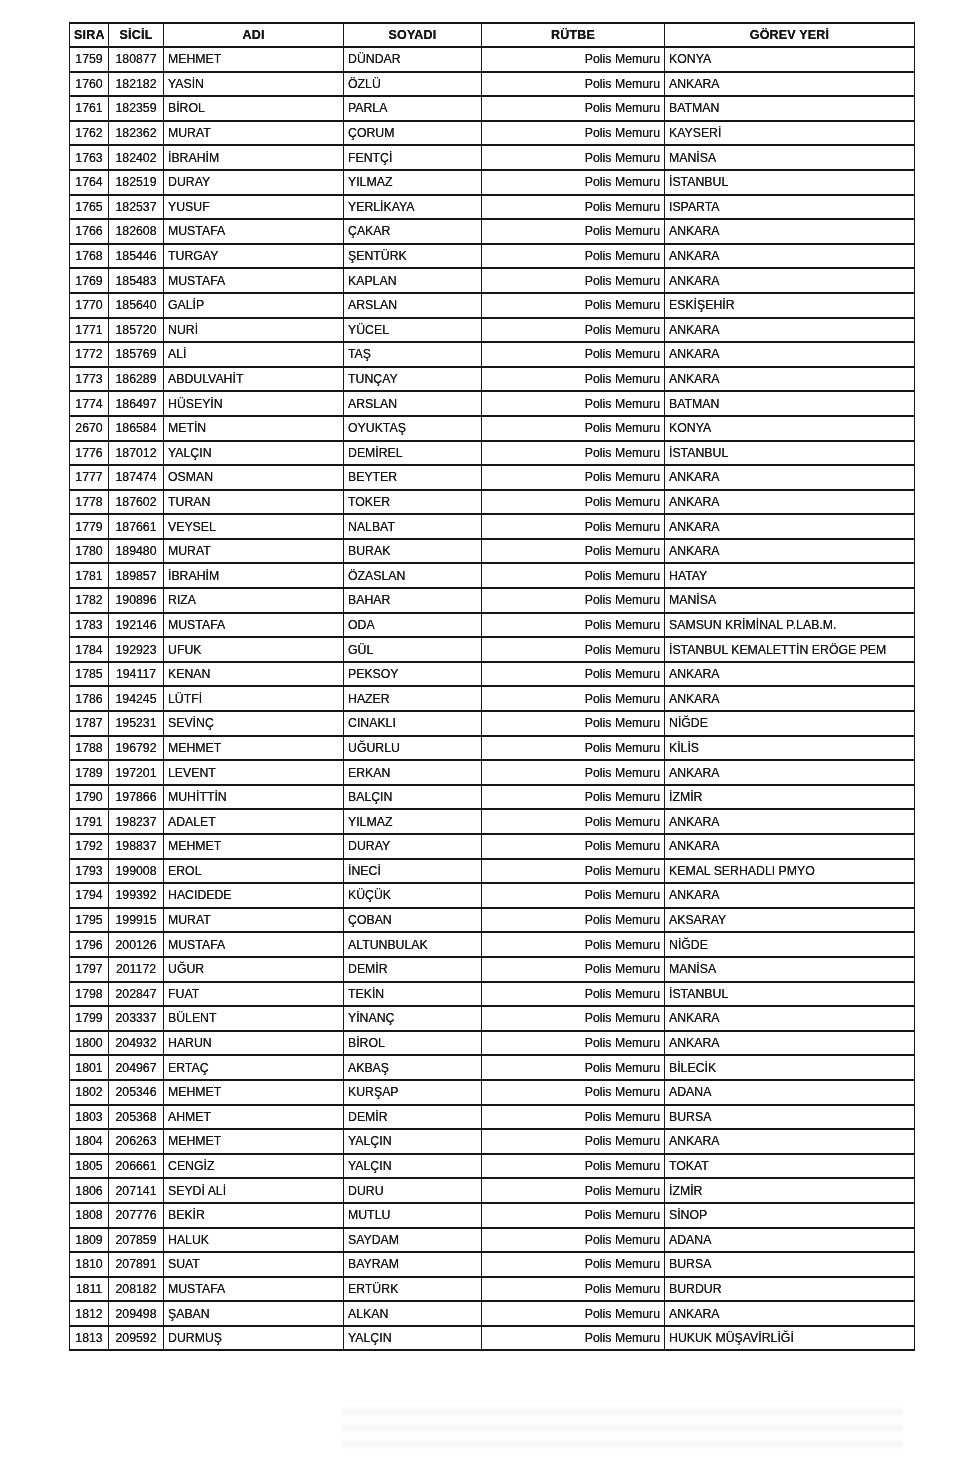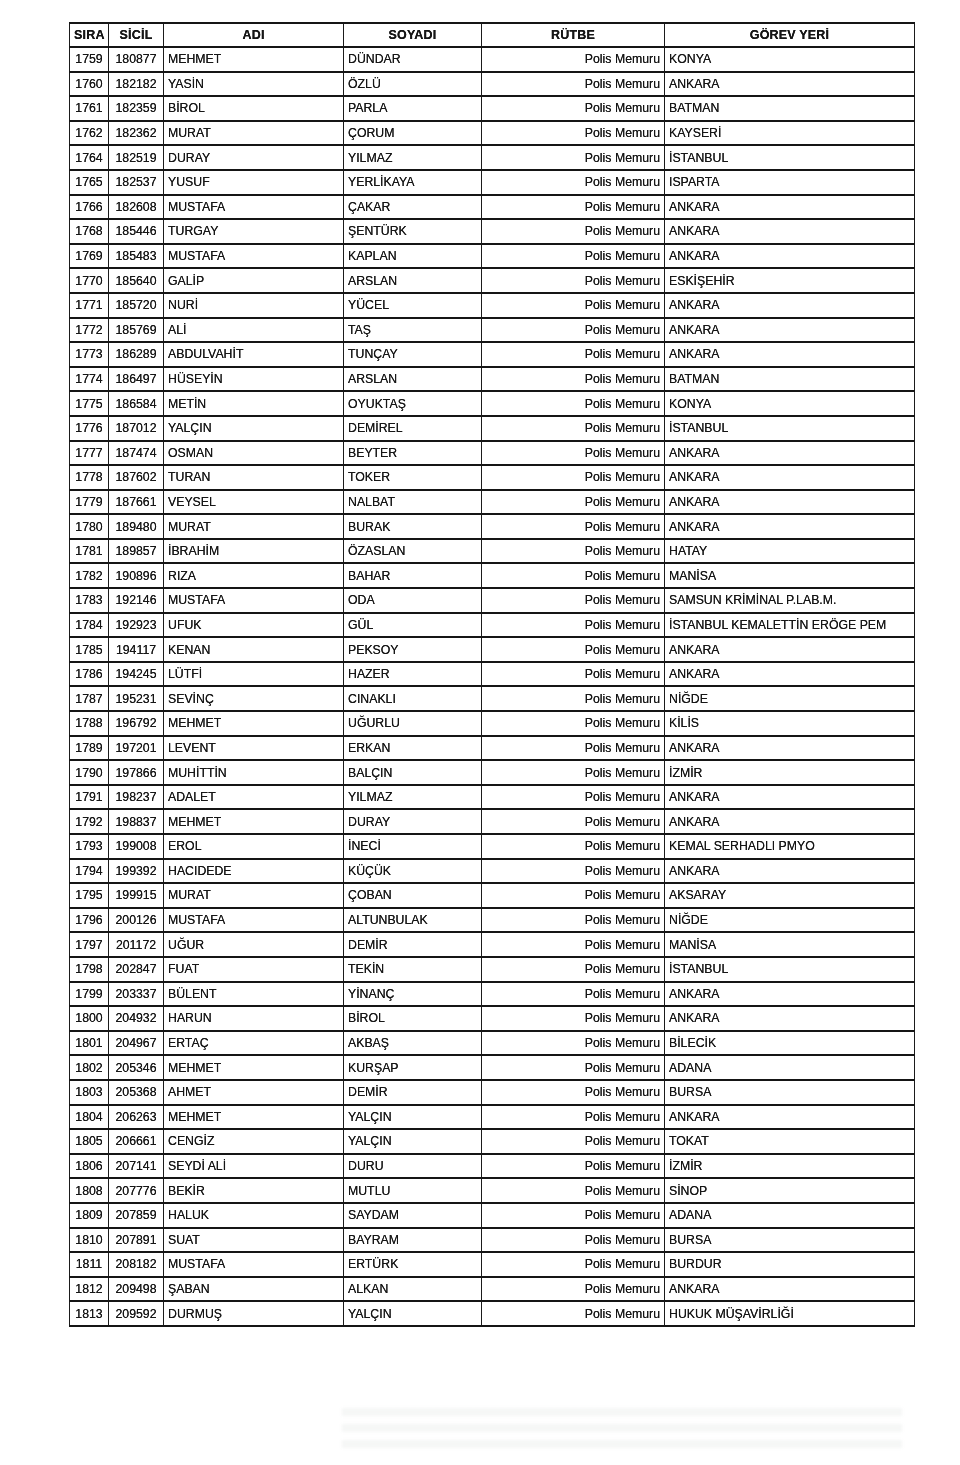--- a/index.html
+++ b/index.html
@@ -133,20 +133,28 @@
         </tr>
         <tr>
           <td class="num">1762</td>
           <td class="num">182362</td>
           <td class="txt">MURAT</td>
           <td class="txt">ÇORUM</td>
           <td class="txt rutbe">Polis Memuru</td>
           <td class="txt">KAYSERİ</td>
         </tr>
         <tr>
+          <td class="num">1763</td>
+          <td class="num">182402</td>
+          <td class="txt">İBRAHİM</td>
+          <td class="txt">FENTÇİ</td>
+          <td class="txt rutbe">Polis Memuru</td>
+          <td class="txt">MANİSA</td>
+        </tr>
+        <tr>
           <td class="num">1764</td>
           <td class="num">182519</td>
           <td class="txt">DURAY</td>
           <td class="txt">YILMAZ</td>
           <td class="txt rutbe">Polis Memuru</td>
           <td class="txt">İSTANBUL</td>
         </tr>
         <tr>
           <td class="num">1765</td>
           <td class="num">182537</td>
@@ -213,21 +221,21 @@
         </tr>
         <tr>
           <td class="num">1774</td>
           <td class="num">186497</td>
           <td class="txt">HÜSEYİN</td>
           <td class="txt">ARSLAN</td>
           <td class="txt rutbe">Polis Memuru</td>
           <td class="txt">BATMAN</td>
         </tr>
         <tr>
-          <td class="num">1775</td>
+          <td class="num">2670</td>
           <td class="num">186584</td>
           <td class="txt">METİN</td>
           <td class="txt">OYUKTAŞ</td>
           <td class="txt rutbe">Polis Memuru</td>
           <td class="txt">KONYA</td>
         </tr>
         <tr>
           <td class="num">1776</td>
           <td class="num">187012</td>
           <td class="txt">YALÇIN</td>

